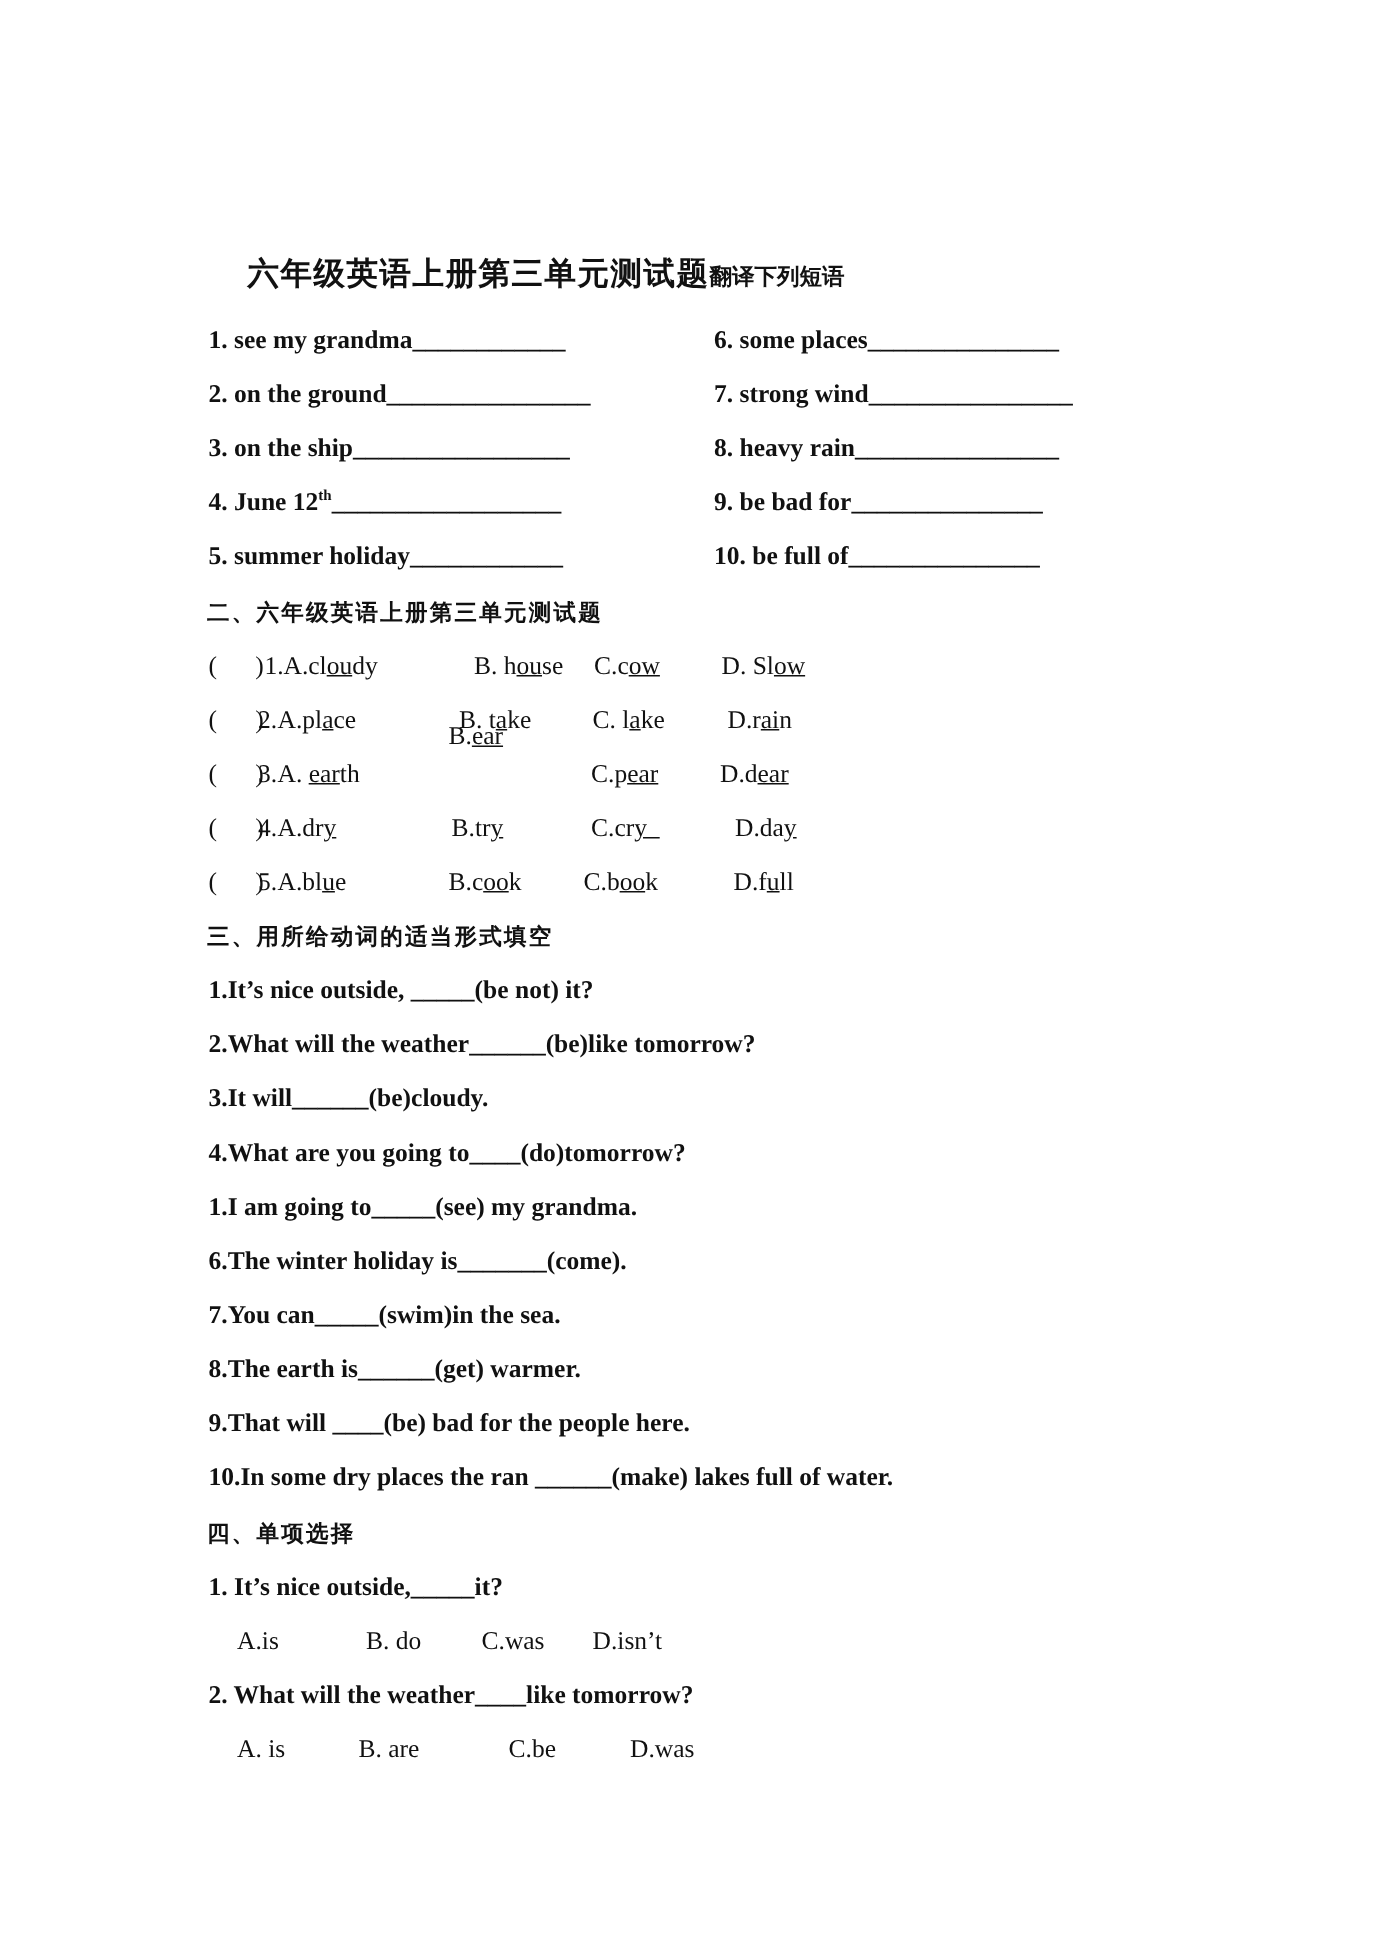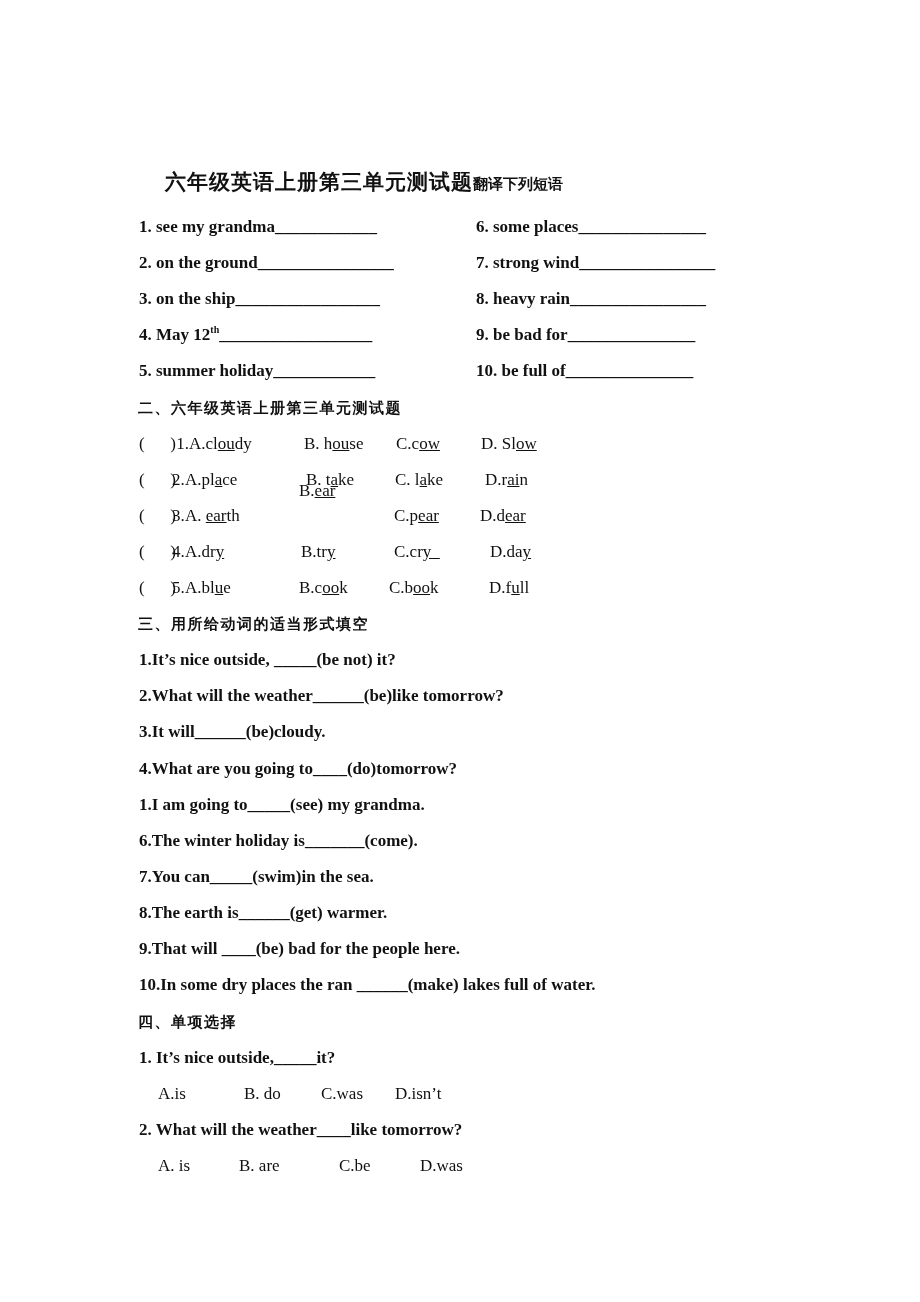--- a/index.html
+++ b/index.html
@@ -26,36 +26,36 @@
   .opt { position: absolute; font-size: 17px; white-space: pre; line-height: 22px; }
 </style>
 </head>
 <body>
 
 <div class="title"><span>六年级英语上册第三单元测试题</span><span class="sub">翻译下列短语</span></div>
 
 <div class="line" style="top:216px"><span>1.</span> <span>see my grandma</span><span>____________</span></div>
 <div class="line" style="top:252px"><span>2.</span> <span>on the ground</span><span>________________</span></div>
 <div class="line" style="top:288px"><span>3.</span> <span>on the ship</span><span>_________________</span></div>
-<div class="line" style="top:324px"><span>4.</span> <span>May 12</span><sup>th</sup><span>__________________</span></div>
+<div class="line" style="top:324px"><span>4.</span> <span>June 12</span><sup>th</sup><span>__________________</span></div>
 <div class="line" style="top:360px"><span>5.</span> <span>summer holiday</span><span>____________</span></div>
 
 <div class="line right" style="top:216px"><span>6.</span> <span>some places</span><span>_______________</span></div>
 <div class="line right" style="top:252px"><span>7.</span> <span>strong wind</span><span>________________</span></div>
 <div class="line right" style="top:288px"><span>8.</span> <span>heavy rain</span><span>________________</span></div>
 <div class="line right" style="top:324px"><span>9.</span> <span>be bad for</span><span>_______________</span></div>
 <div class="line right" style="top:360px"><span>10.</span> <span>be full of</span><span>_______________</span></div>
 
 <div class="heading" style="top:397px">二、六年级英语上册第三单元测试题</div>
 
 <div>
   <span class="opt" style="left:139px; top:433px">(      )</span>
   <span class="opt" style="left:172px; top:433px"> 1.</span>
   <span class="opt" style="left:189px; top:433px"><span>A.cl</span><span class="u">ou</span><span>dy</span></span>
-  <span class="opt" style="left:304px; top:433px"><span>B. h</span><span class="u">ou</span><span>se</span></span>
+  <span class="opt" style="left:316px; top:433px"><span>B. h</span><span class="u">ou</span><span>se</span></span>
   <span class="opt" style="left:396px; top:433px"><span>C.c</span><span class="u">ow</span><span></span></span>
   <span class="opt" style="left:481px; top:433px"><span>D. Sl</span><span class="u">ow</span><span></span></span>
 </div>
 
 <div>
   <span class="opt" style="left:139px; top:469px">(      )</span>
   <span class="opt" style="left:172px; top:469px">2.</span>
   <span class="opt" style="left:185px; top:469px"><span>A.pl</span><span class="u">a</span><span>ce</span></span>
   <span class="opt" style="left:306px; top:469px"><span>B. t</span><span class="u">a</span><span>ke</span></span>
   <span class="opt" style="left:395px; top:469px"><span>C. l</span><span class="u">a</span><span>ke</span></span>

